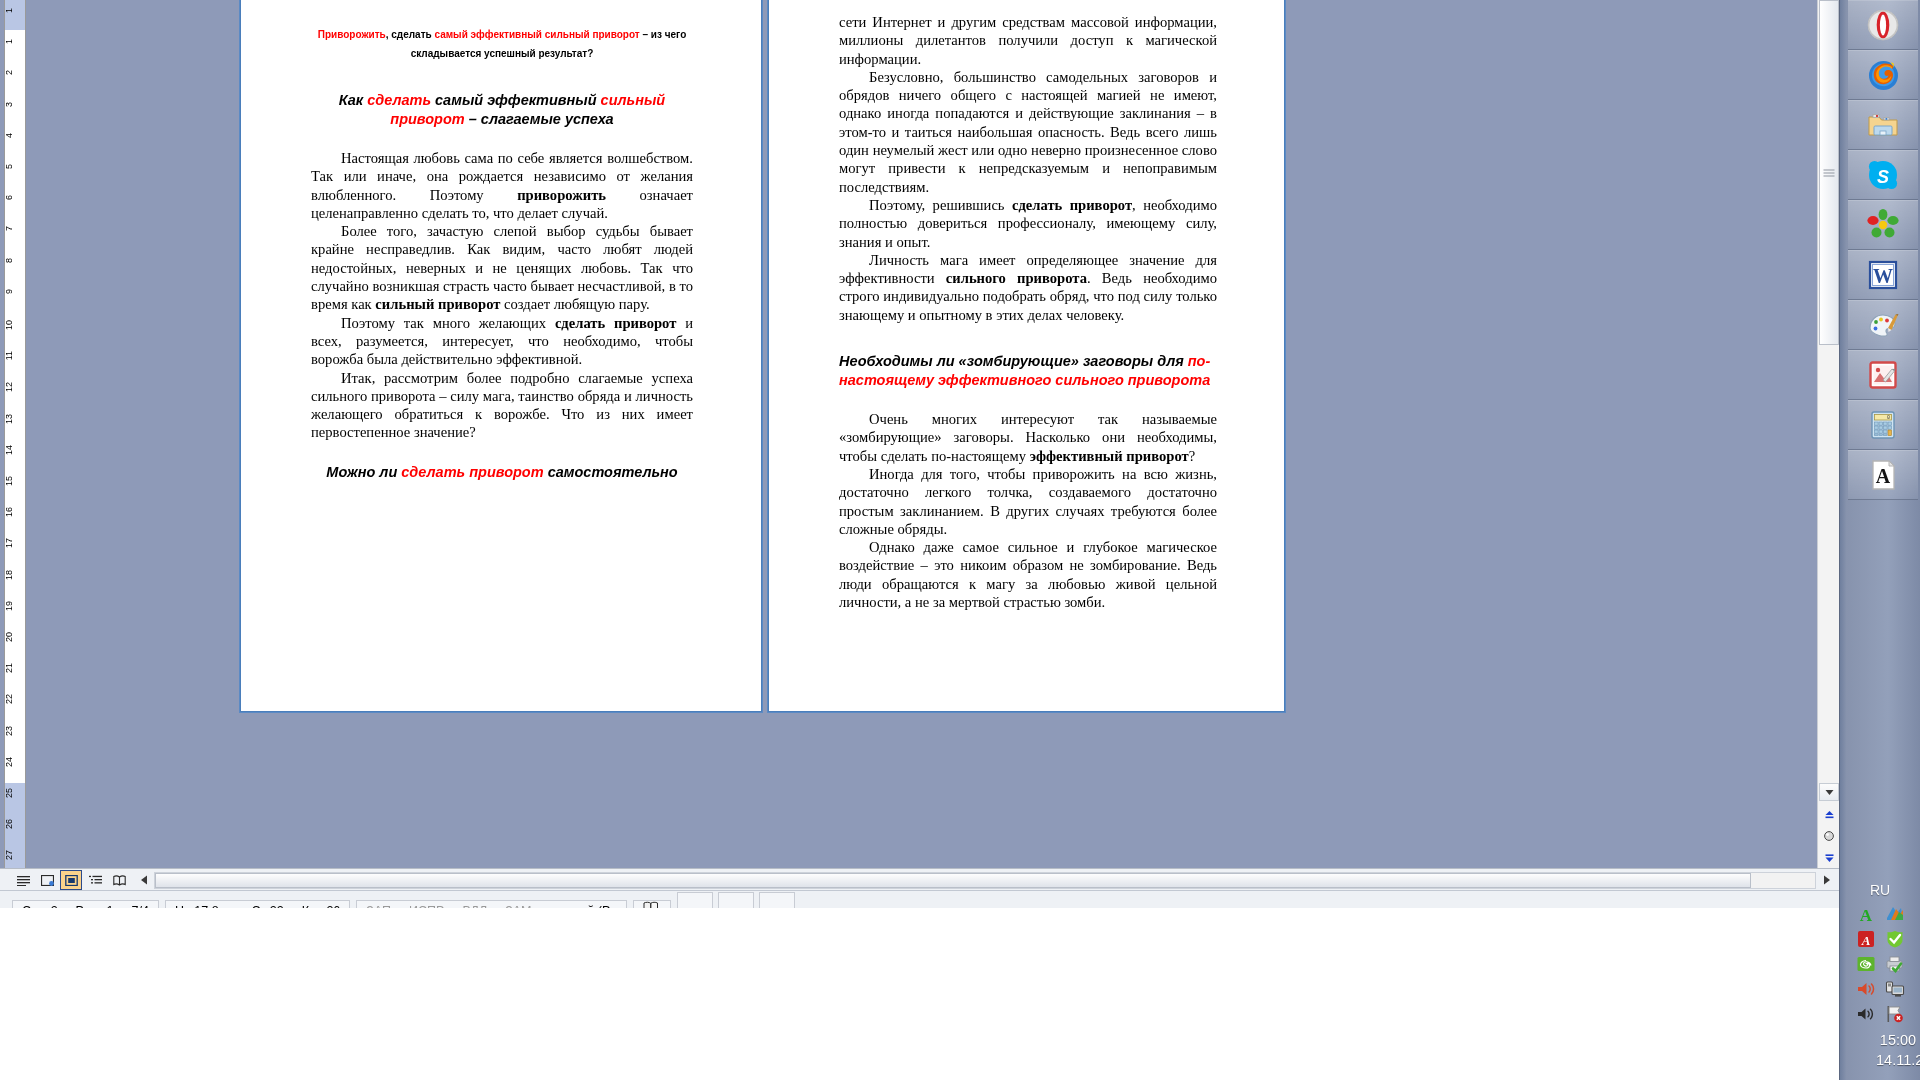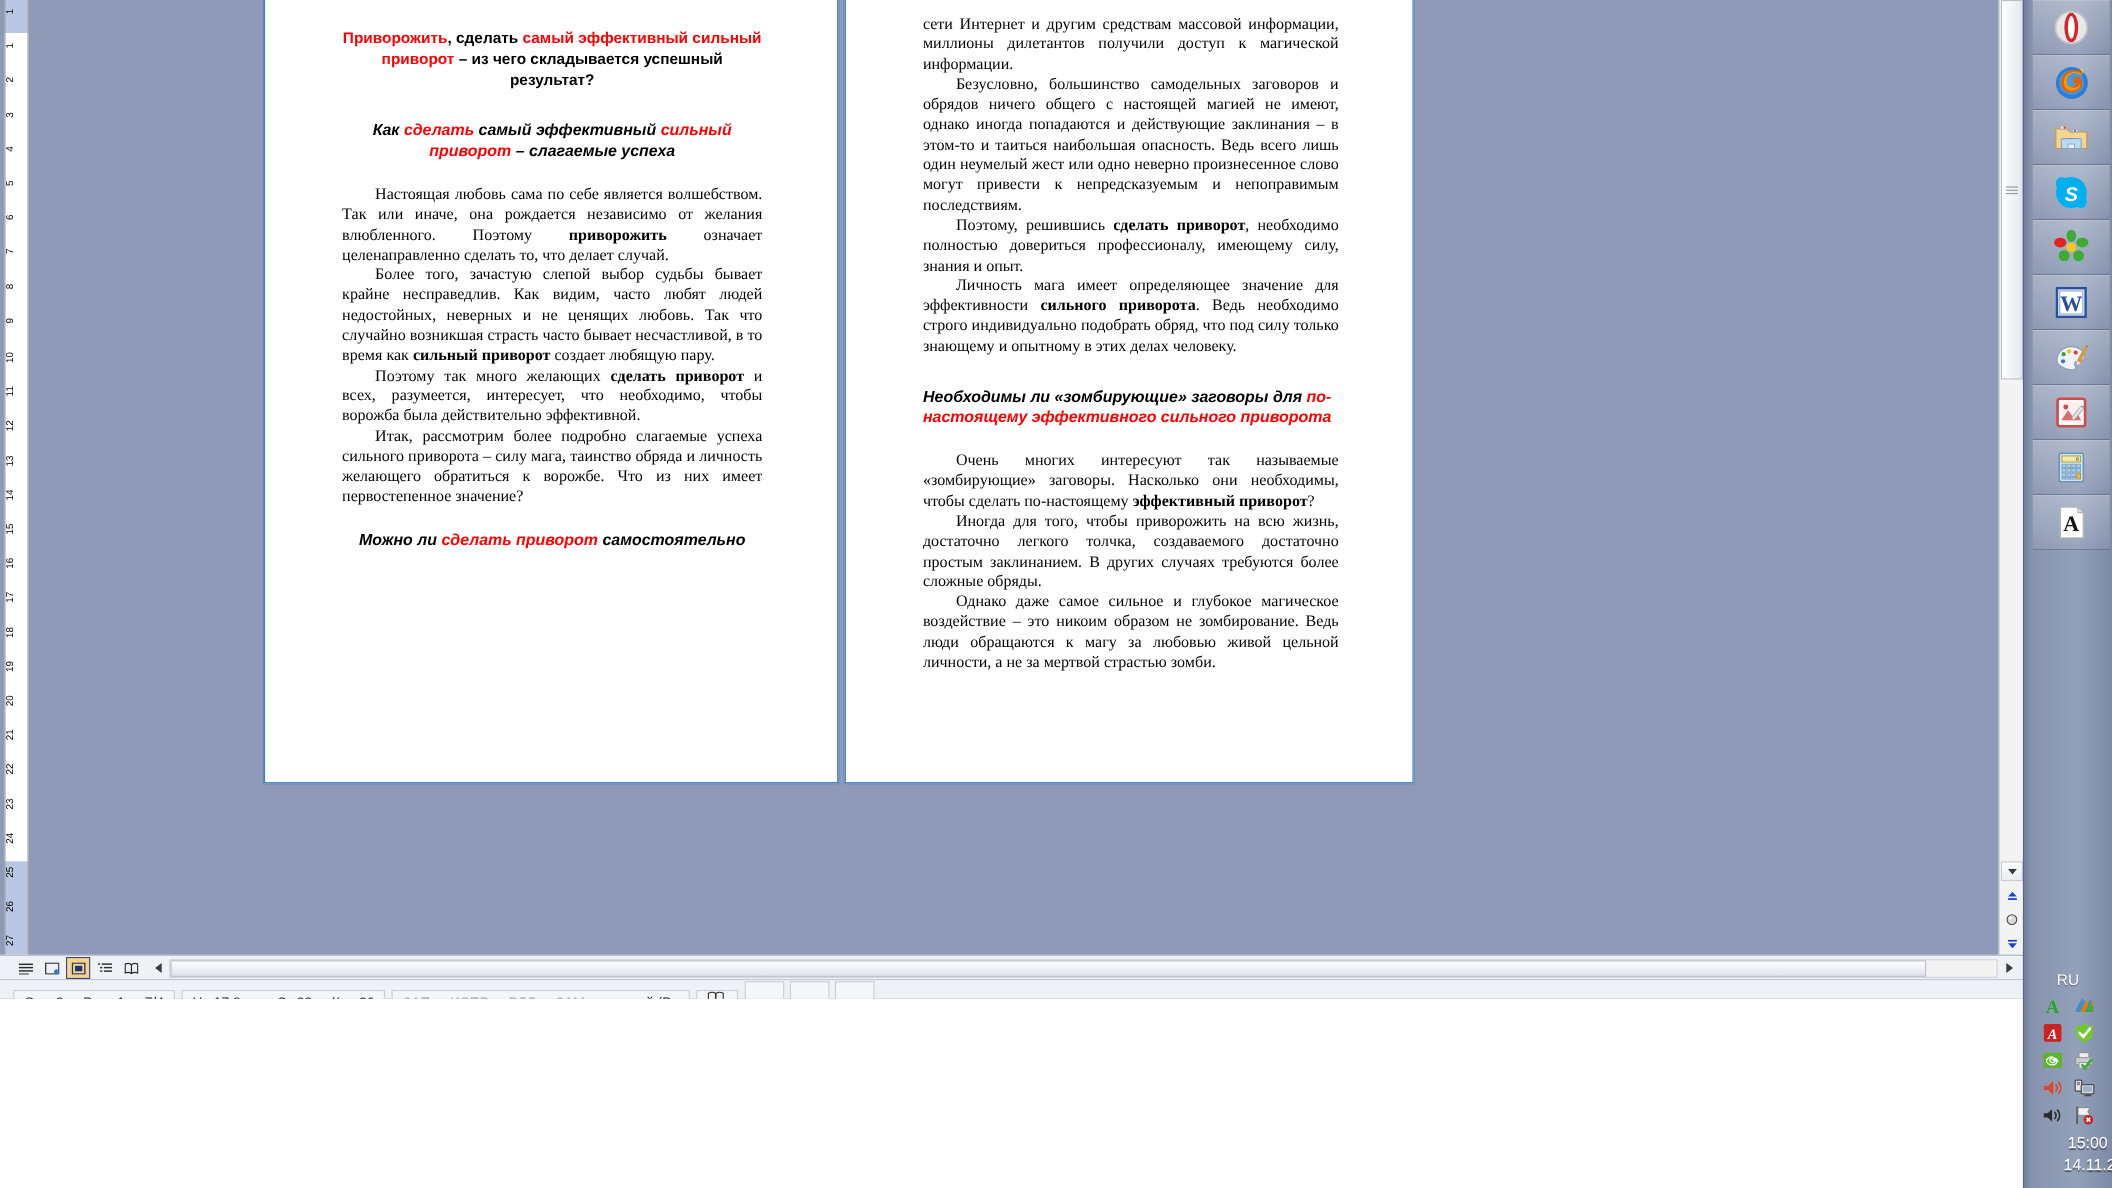--- a/index.html
+++ b/index.html
@@ -122,21 +122,21 @@
   #col-right {
     left: 70px;
     top: 20px;
     width: 378px;
   }
 
   
   h1.doc-h1 {
     margin: 0 0 0 0;
     font-family: "Liberation Sans", sans-serif;
-    font-size: 14px;
+    font-size: 10px;
     font-weight: bold;
     line-height: 19px;
     text-align: center;
     color: #000;
   }
   h2.doc-h2 {
     margin: 0;
     font-family: "Liberation Sans", sans-serif;
     font-size: 14.5px;
     font-weight: bold;

